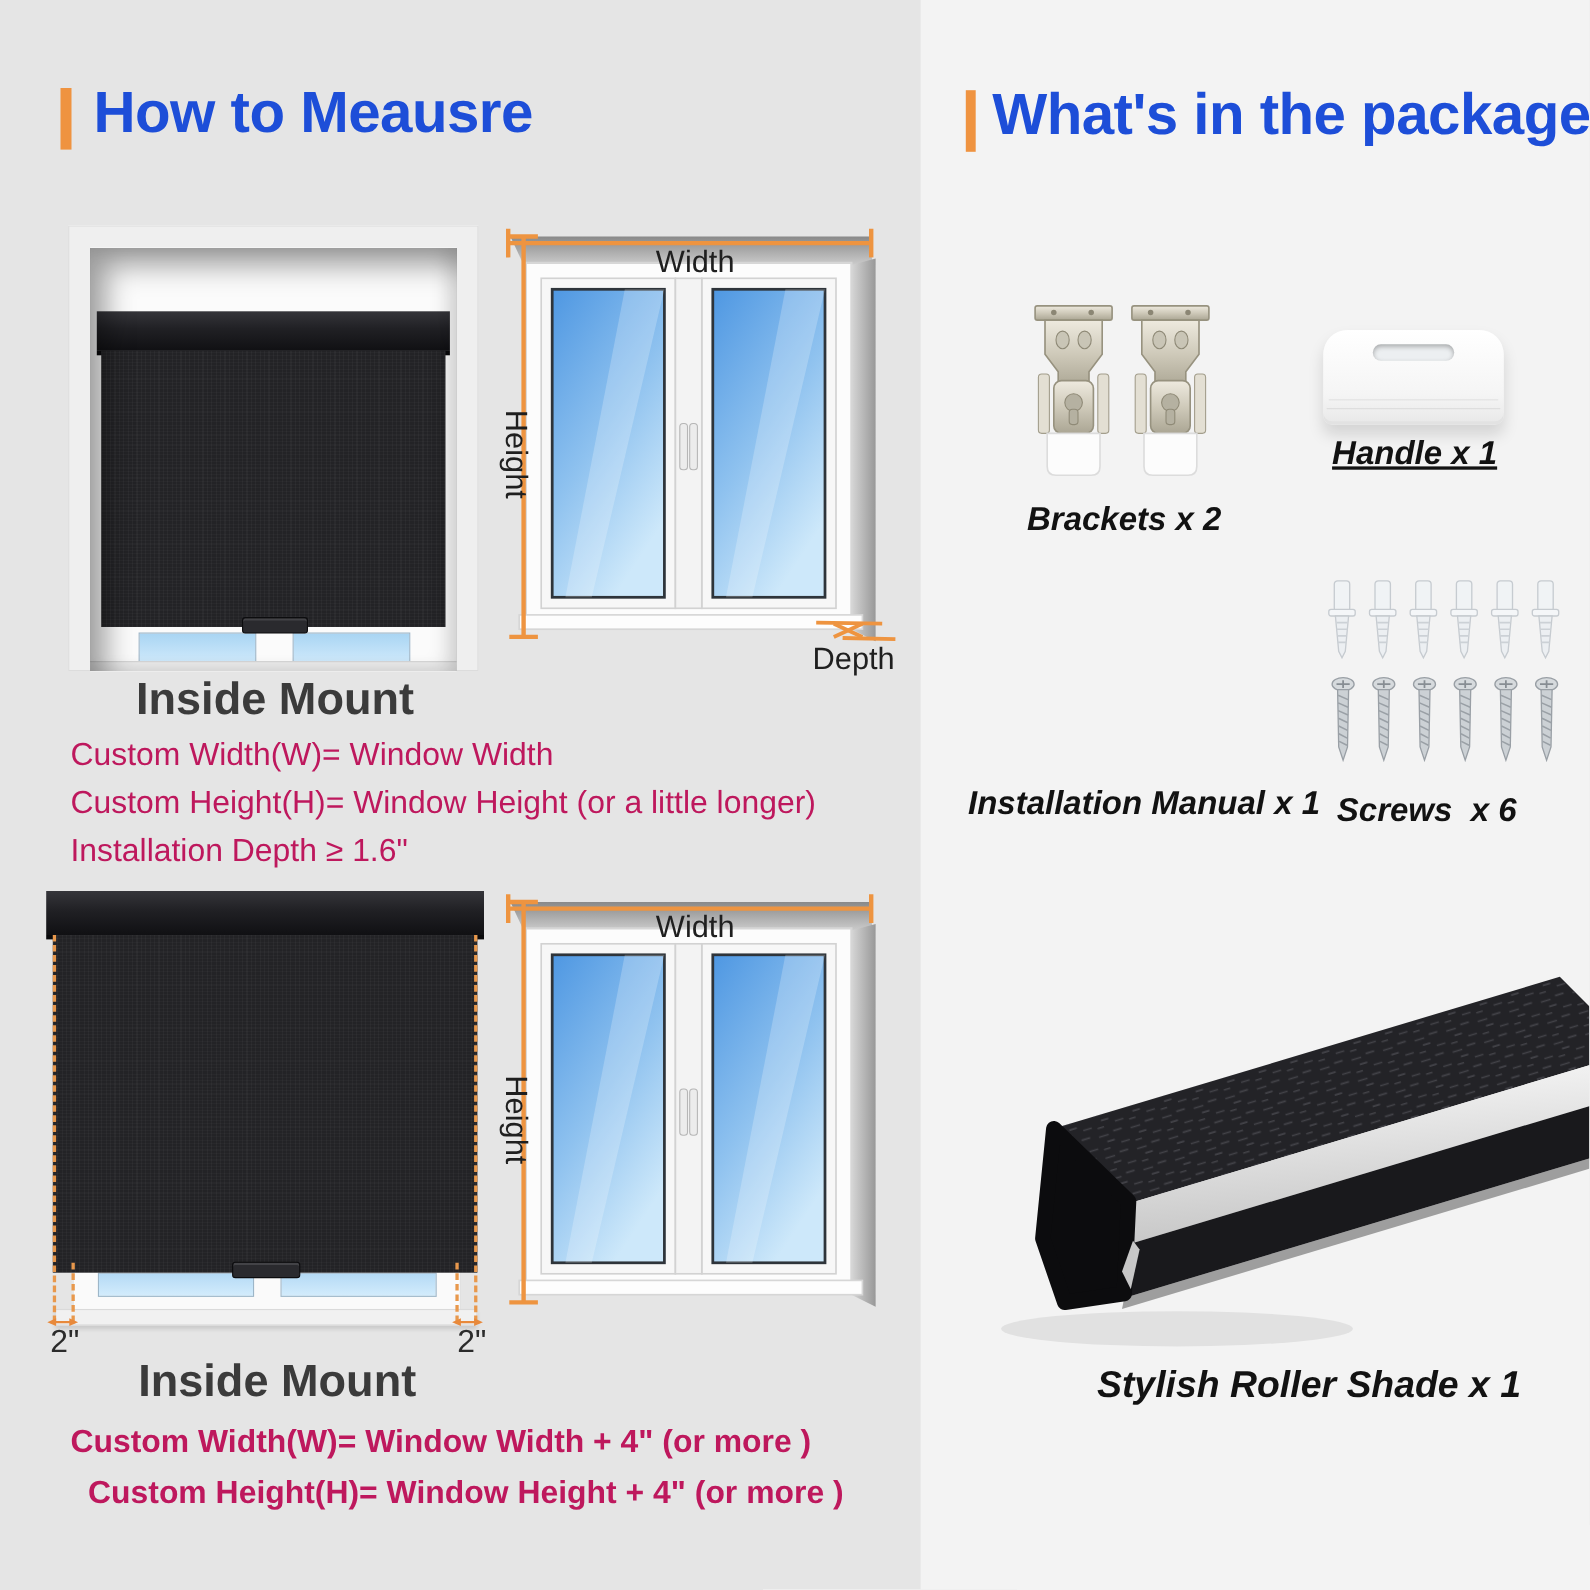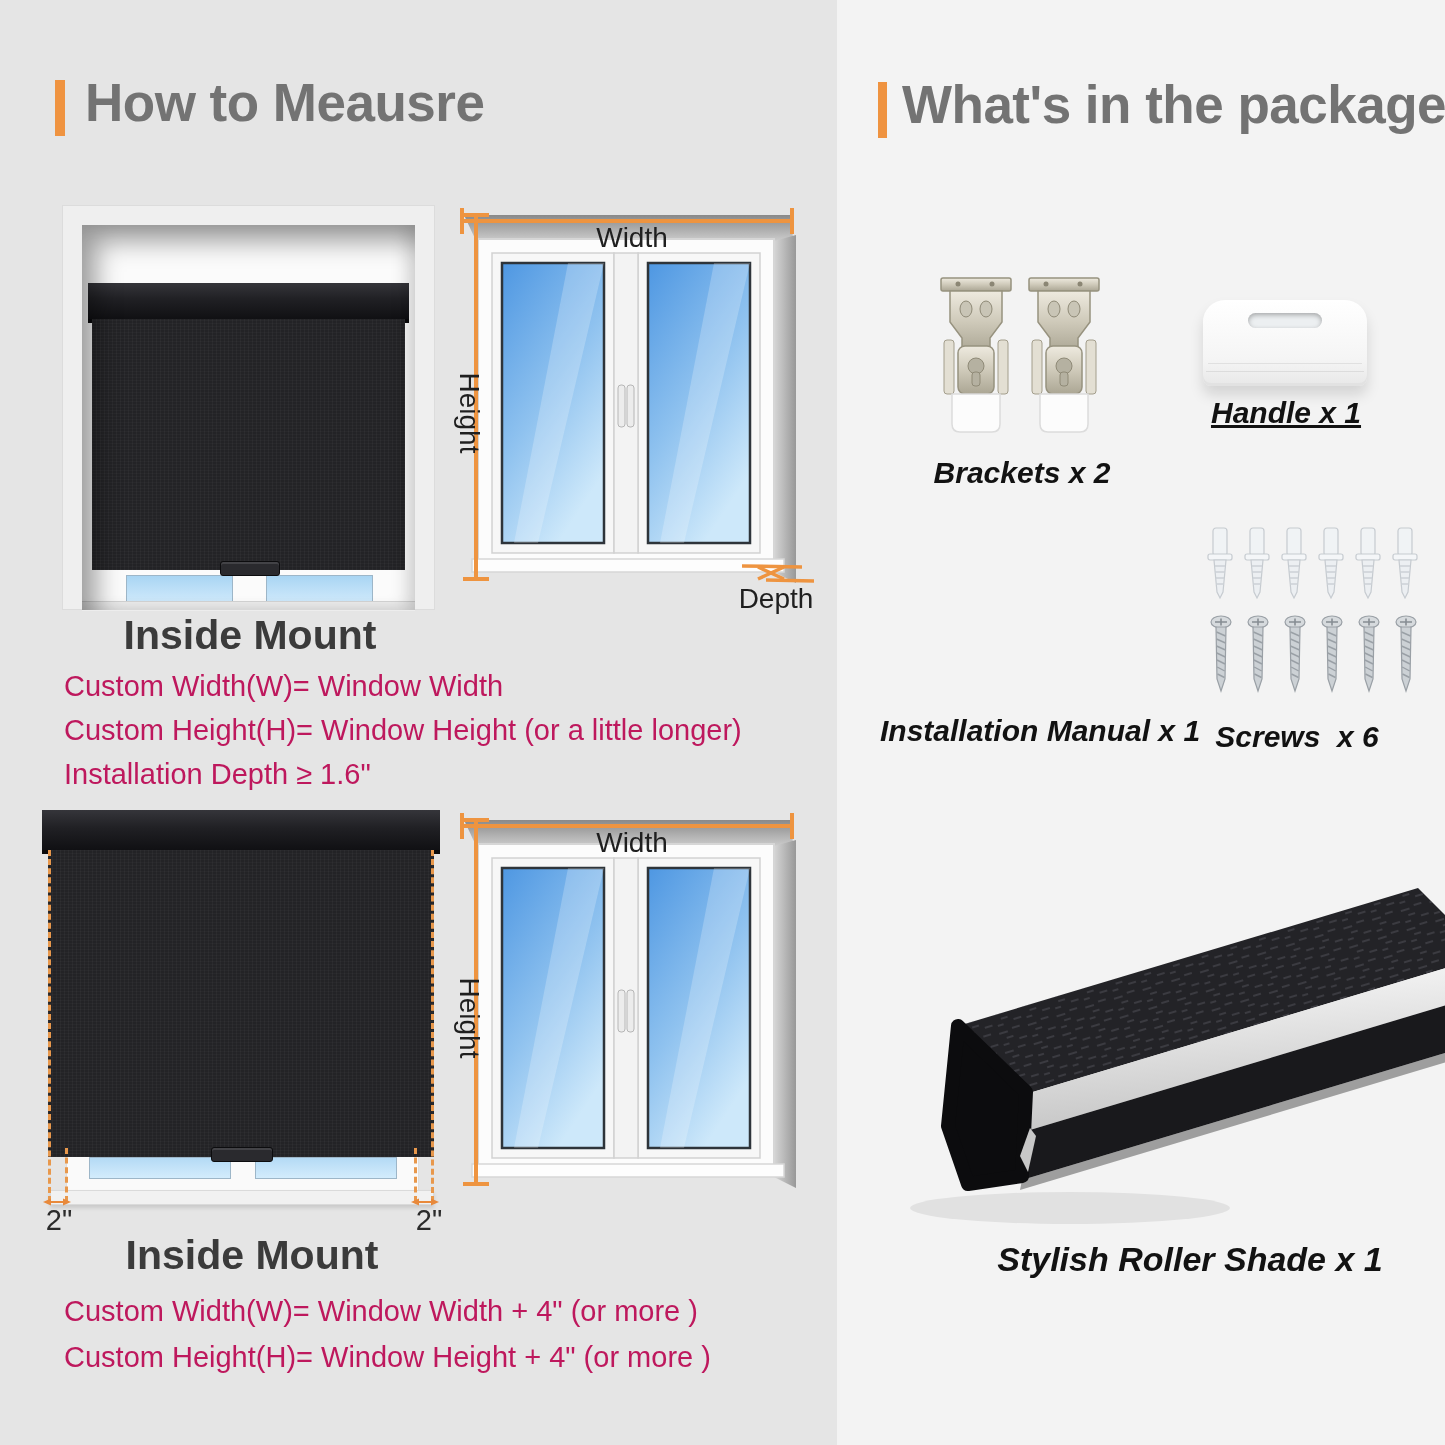--- a/index.html
+++ b/index.html
@@ -1,20 +1,20 @@
 <!DOCTYPE html>
 <html><head>
 <meta charset="utf-8">
 <style>
   html,body{margin:0;padding:0;}
   .canvas{position:relative;width:1445px;height:1445px;overflow:hidden;
     font-family:"Liberation Sans",sans-serif;background:#e5e5e5;}
   .abs{position:absolute;}
   .panel{position:absolute;top:0;height:1445px;}
-  .title{font-size:53px;font-weight:bold;color:#737373;letter-spacing:-0.5px;white-space:nowrap;}
+  .title{font-size:53px;font-weight:bold;color:#1d4ed8;letter-spacing:-0.5px;white-space:nowrap;}
   .accent-bar{position:absolute;width:10px;height:56px;background:#ef9340;}
   .hdg{font-size:41px;font-weight:bold;color:#3b3b3b;text-align:center;}
   .bodyline{font-size:29px;color:#be185d;line-height:44px;white-space:nowrap;}
   .ilabel{font-size:30px;font-weight:bold;font-style:italic;color:#121212;text-align:center;white-space:pre;}
   .two{font-size:29px;color:#2b2b2b;font-weight:500;text-align:center;}
   .dlabel{font-size:28px;fill:#1f1f1f;font-family:"Liberation Sans",sans-serif;}
   .fabric{background-color:#232326;
     background-image:repeating-linear-gradient(90deg,rgba(255,255,255,.03) 0 1px,transparent 1px 4px),
     repeating-linear-gradient(0deg,rgba(255,255,255,.025) 0 1px,transparent 1px 3px);}
   .cassette{background:linear-gradient(180deg,#35353a 0%,#202024 45%,#101013 100%);border-bottom:4px solid #0a0a0c;}
@@ -173,23 +173,23 @@
       <g stroke="#ee9440" stroke-width="4">
         <line x1="24" y1="20" x2="24" y2="384"></line>
           <line x1="11" y1="20" x2="37" y2="20"></line>
           <line x1="11" y1="384" x2="37" y2="384"></line>
       </g>
       <text x="180" y="52" text-anchor="middle" class="dlabel">Width</text>
       <text x="8" y="218" transform="rotate(90 8 218)" text-anchor="middle" class="dlabel">Height</text>
     </svg>
 
     <div class="abs hdg" style="left:52px;top:1232px;width:400px;">Inside Mount</div>
-    <div class="abs" style="left:64px;top:1288px;">
+    <div class="abs" style="left:64px;top:1288px;font-weight:bold;">
       <div class="bodyline" style="line-height:46px;">Custom Width(W)= Window Width + 4" (or more )</div>
-      <div class="bodyline" style="line-height:46px;">Custom Height(H)= Window Height + 4" (or more )</div>
+      <div class="bodyline" style="line-height:46px;margin-left:16px;">Custom Height(H)= Window Height + 4" (or more )</div>
     </div>
   </div>
 
   <div class="panel" style="left:837px;width:608px;background:#f3f3f3;">
 
     <div class="accent-bar" style="left:41px;top:82px;width:9px;"></div>
     <div class="abs title" style="left:65px;top:74px;">What's in the package</div>
 
     <svg class="abs" style="left:101px;top:276px;" width="76" height="166" viewBox="0 0 76 166">
       <rect x="3" y="2" width="70" height="13" rx="2" fill="url(#metalG)" stroke="#97927f" stroke-width="1.5"></rect>

